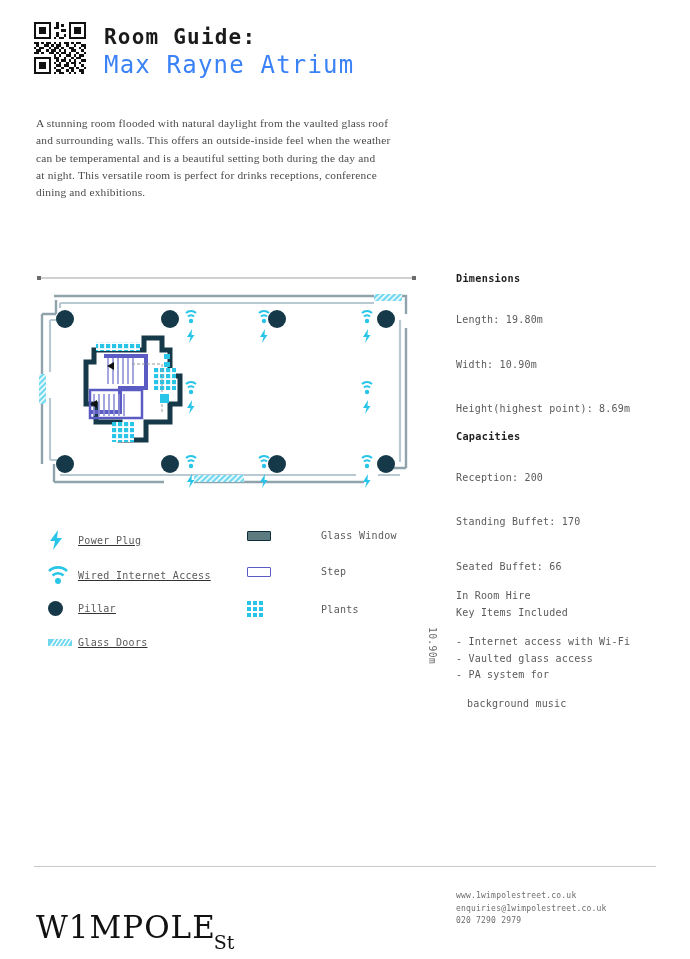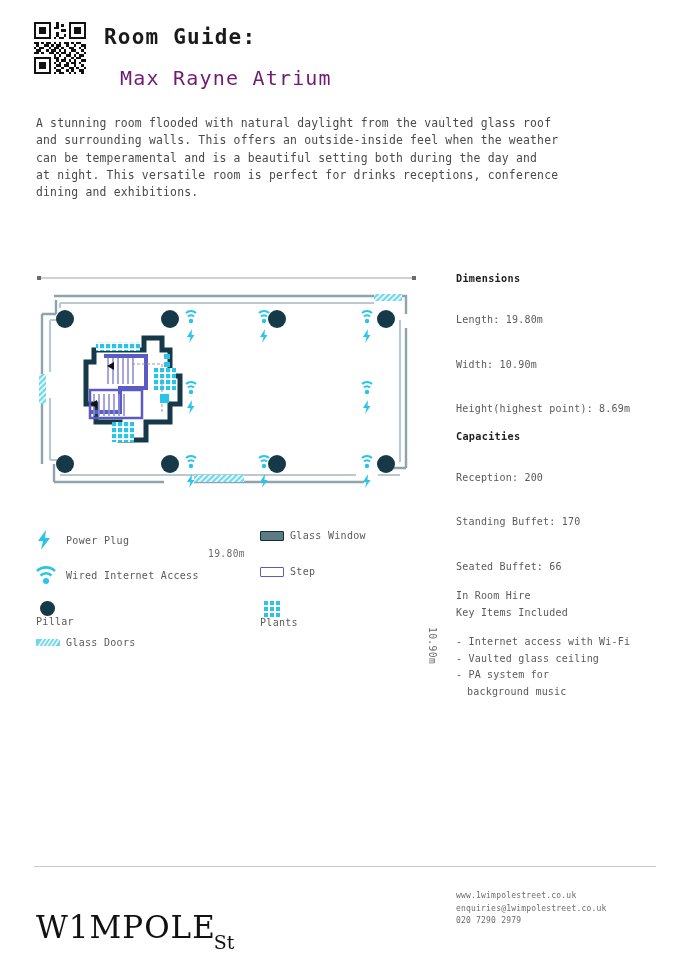--- a/index.html
+++ b/index.html
@@ -12,29 +12,30 @@
 
   
   .header{position:absolute;left:34px;top:22px;display:flex;align-items:flex-start;gap:18px;}
   .qr{width:52px;height:52px;display:block;}
   .titles{padding-top:2px;}
   .title-main{
     font-size:21px;font-weight:bold;letter-spacing:1.2px;color:#1a1a1a;
     line-height:1.25;margin:0;
   }
   .title-sub{
-    font-size:20px;font-weight:normal;letter-spacing:1.2px;color:#701a75;
-    line-height:1.25;margin:16px;
+    font-size:24px;font-weight:normal;letter-spacing:1.2px;color:#3b82f6;
+    line-height:1.25;margin:0;
   }
 
   
   .desc{
     position:absolute;left:36px;top:115px;width:615px;
     font-size:11.4px;line-height:17.3px;color:#4a4a4a;letter-spacing:.2px;
     white-space:pre-wrap;
+    font-family:Liberation Serif, serif;
   }
 
   
   .plan{position:absolute;left:34px;top:272px;width:385px;height:230px;}
   .plan svg{display:block;}
   .dim-h{
     position:absolute;left:0;top:276px;width:385px;text-align:center;
     font-size:9.6px;color:#6b6b6b;letter-spacing:.4px;
   }
   .dim-v{
@@ -43,30 +44,30 @@
     transform:rotate(90deg);transform-origin:left top;white-space:nowrap;
   }
 
   
   .info{position:absolute;left:456px;top:273px;width:200px;font-size:10px;color:#5a5a5a;}
   .info h3{font-size:10.2px;font-weight:bold;color:#1f1f1f;margin:0 0 4px 0;letter-spacing:.3px;}
   .info .row{line-height:16.5px;letter-spacing:.2px;white-space:nowrap;margin-top:28px;}
   .info .gap{height:13px;}
   .info .keyhead{line-height:16.5px;letter-spacing:.2px;}
   .info .bullet{line-height:16.5px;letter-spacing:.2px;white-space:nowrap;}
-  .info .bullet.cont{padding-left:11px;}
+  .info .bullet.cont{padding-left:11px;margin-top:12px;}
 
   
   .legend{position:absolute;left:36px;top:530px;width:400px;}
   .lg-item{position:absolute;display:flex;align-items:center;}
   .lg-icon{width:30px;display:flex;justify-content:flex-start;align-items:center;}
   .lg-label{font-size:10px;color:#5a5a5a;letter-spacing:.3px;white-space:nowrap;}
-  .col1{left:0;}
-  .col2{left:224px;}
-  .r0{top:0;}.r1{top:36px;}.r2{top:71px;flex-direction:column;}.r3{top:107px;}
+  .col1{left:12px;text-decoration:underline;}
+  .col2{left:211px;gap:44px;}
+  .r0{top:0;}.r1{top:36px;}.r2{top:71px;}.r3{top:107px;}
 
   .sw-window{width:22px;height:8px;background:#5d7b80;border:1.6px solid #0f2f3d;border-radius:1px;}
   .sw-step{width:22px;height:8px;background:#ffffff;border:1.6px solid #5b5bc4;border-radius:1px;}
   .sw-plants{
     width:16px;height:16px;
     background:
       linear-gradient(#29c5e8,#29c5e8) 0 0/100% 100% no-repeat;
     position:relative;
   }
   .sw-plants::after{
@@ -208,21 +209,20 @@
     </div>
   </div>
 
   <div class="desc">A stunning room flooded with natural daylight from the vaulted glass roof
 and surrounding walls. This offers an outside-inside feel when the weather
 can be temperamental and is a beautiful setting both during the day and
 at night. This versatile room is perfect for drinks receptions, conference
 dining and exhibitions.</div>
 
   <div class="plan">
-    <div class="dim-h">19.80m</div>
     <div class="dim-v">10.90m</div>
 
     <svg width="385" height="230" viewBox="0 0 385 230">
       <defs>
         <pattern id="glassdoor" width="4" height="4" patternUnits="userSpaceOnUse" patternTransform="rotate(45)">
           <rect width="4" height="4" fill="#6fd8ef"></rect>
           <rect width="1.6" height="4" fill="#ffffff"></rect>
         </pattern>
         <pattern id="plantgrid" width="6" height="6" patternUnits="userSpaceOnUse">
           <rect width="6" height="6" fill="#29c5e8"></rect>
@@ -354,21 +354,21 @@
     <div class="gap"></div>
     <h3>Capacities</h3>
     <div class="row">Reception: 200</div>
     <div class="row">Standing Buffet: 170</div>
     <div class="row">Seated Buffet: 66</div>
     <div class="gap"></div>
     <div class="keyhead">In Room Hire</div>
     <div class="keyhead">Key Items Included</div>
     <div class="gap"></div>
     <div class="bullet">- Internet access with Wi-Fi</div>
-    <div class="bullet">- Vaulted glass ceiling</div>
+    <div class="bullet">- Vaulted glass access</div>
     <div class="bullet">- PA system for</div>
     <div class="bullet cont">background music</div>
   </div>
 
   <div class="legend">
 
     <div class="lg-item col1 r0">
       <span class="lg-icon">
         <svg width="16" height="20" viewBox="0 0 16 20">
             <path d="M10 0 L2 11 H7 L5 20 L14 8 H9 Z" fill="#29c5e8"></path>

